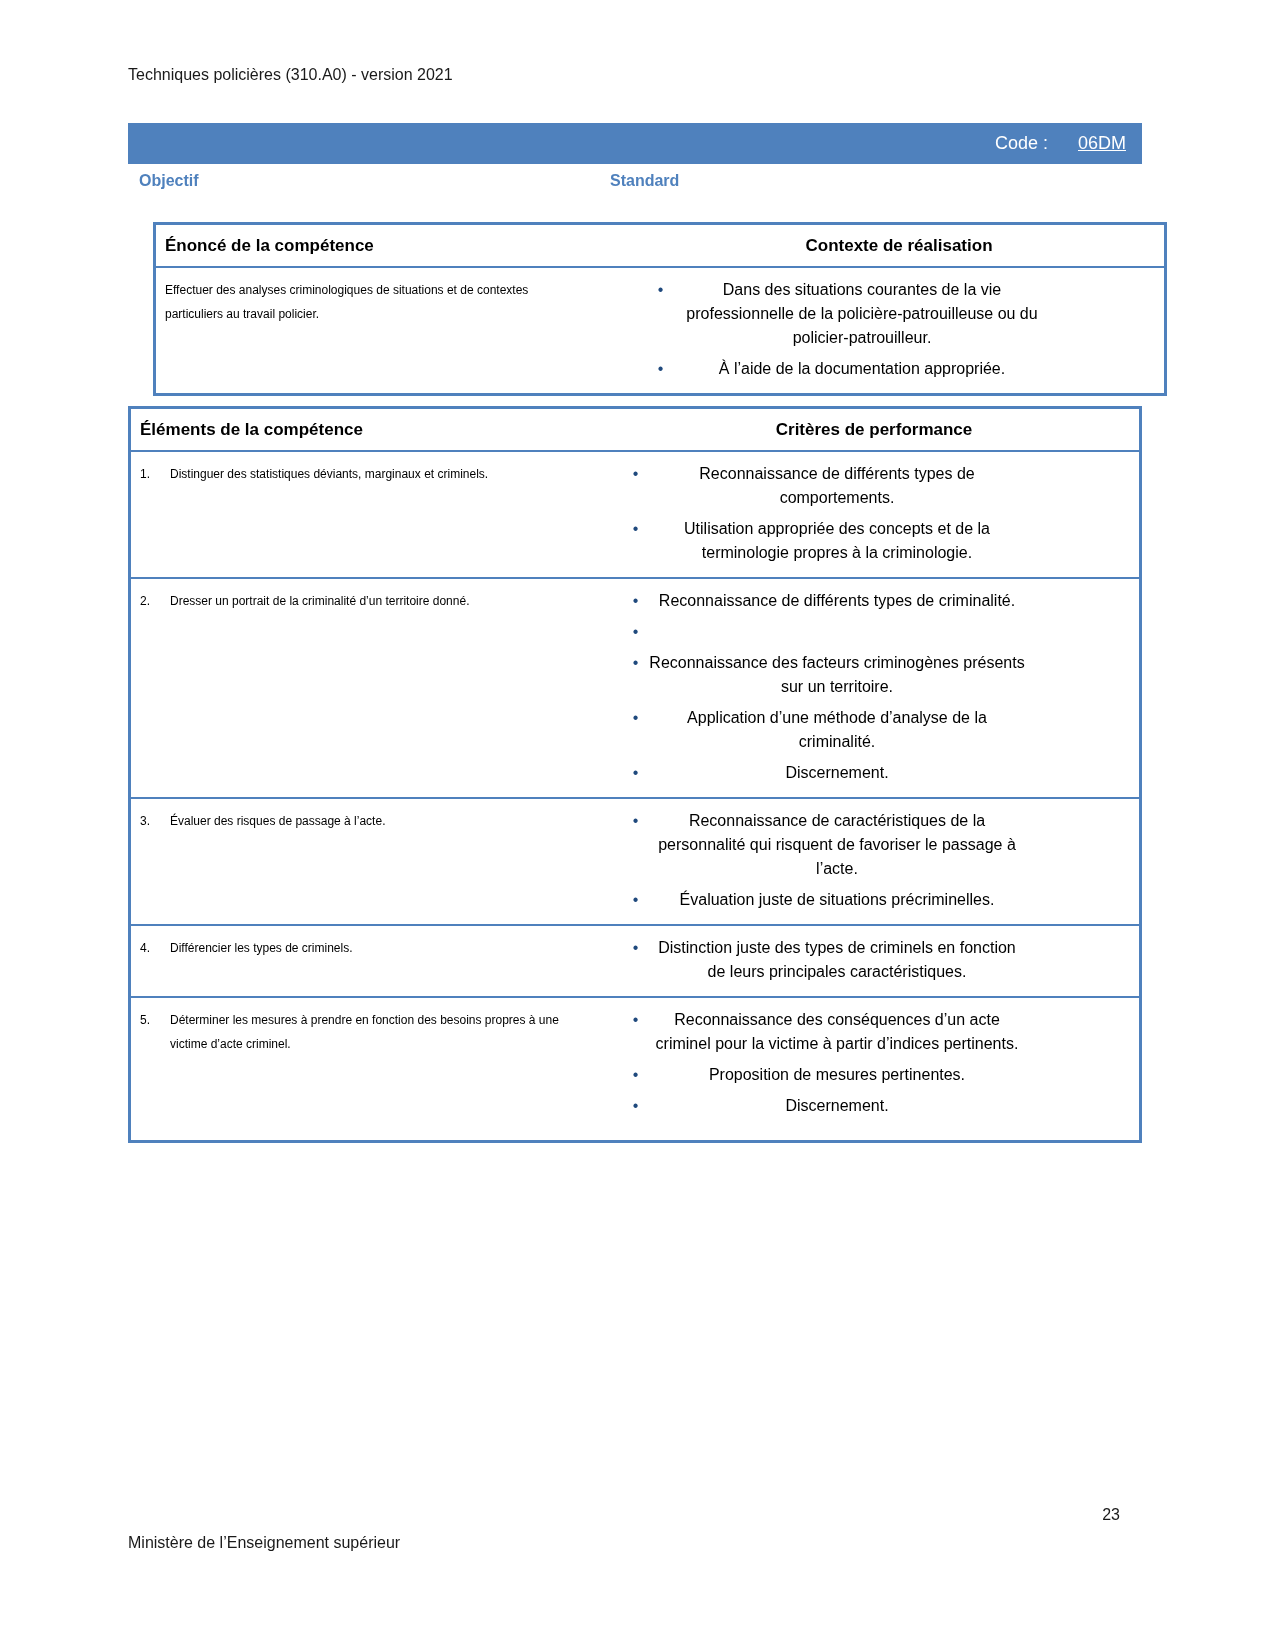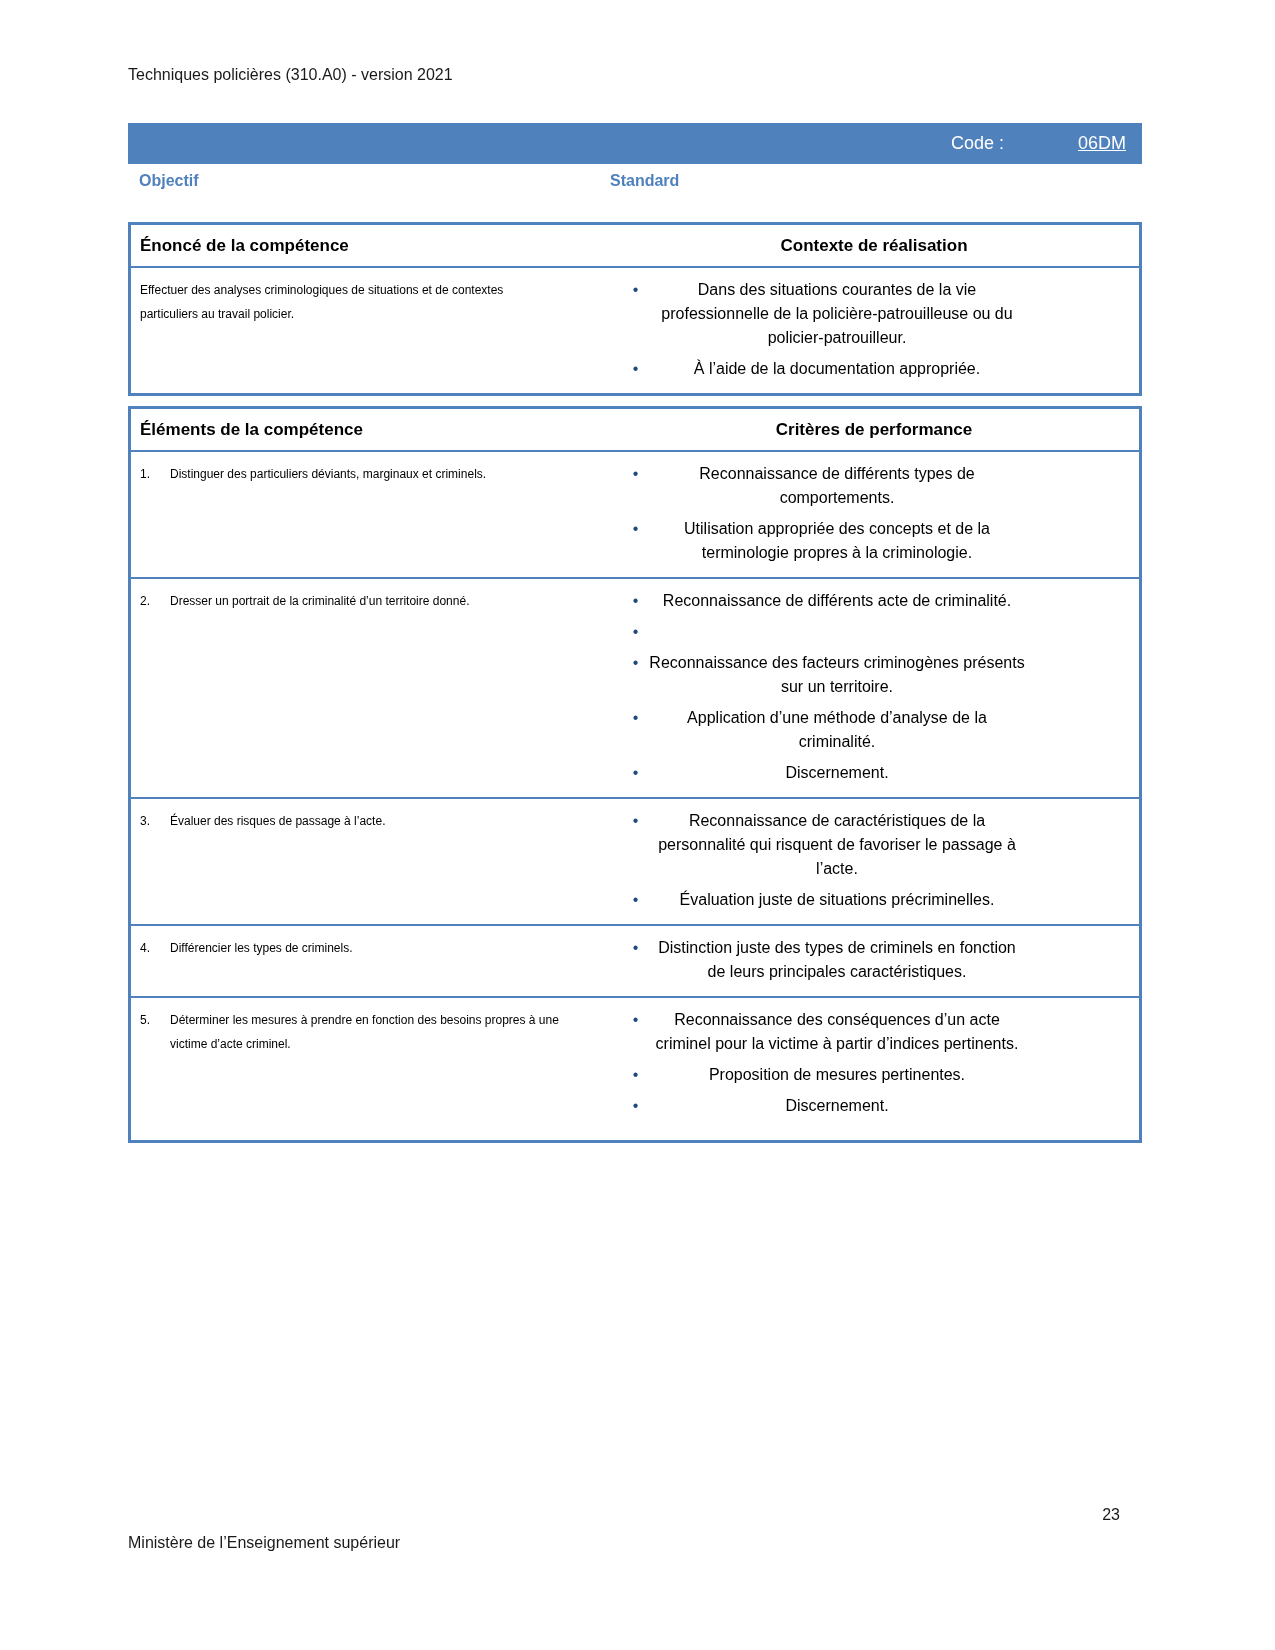--- a/index.html
+++ b/index.html
@@ -14,38 +14,38 @@
   .doc-header {
     position:absolute; left:128px; top:66px;
     font-size:16px; color:#1a1a1a;
   }
   .code-bar {
     position:absolute; left:128px; top:123px;
     width:1014px; height:41px;
     background:var(--accent,#4f81bd);
     color:#fff; font-size:18px;
     display:flex; align-items:center; justify-content:flex-end;
-    padding-right:16px; box-sizing:border-box;gap:44px;
+    padding-right:16px; box-sizing:border-box;
   }
   .code-bar .code-value { margin-left:30px;text-decoration:underline; }
   .col-titles {
     position:absolute; left:128px; top:172px; width:1014px; height:30px;
   }
   .col-title {
     position:absolute; top:0;
     font-size:16px; font-weight:bold; color:var(--accent,#4f81bd);
   }
   .col-title.left  { left:11px; }
   .col-title.right { left:482px; }
   .doc-table {
     position:absolute; left:128px; width:1014px;
     border:3px solid var(--accent,#4f81bd);
     box-sizing:border-box; background:#fff;
   }
-  #table1 { top:222px; min-height:166px; }
+  #table1 { top:222px; min-height:166px;margin-left:25px; }
   #table2 { top:406px; min-height:737px; }
   .t-row { display:flex; }
   .t-body .t-row { border-top:2px solid var(--accent,#4f81bd); }
   .t-header-row .cell-left, .t-header-row .cell-right {
     font-weight:bold; font-size:17px;
     padding-top:9px; padding-bottom:8px;
   }
   .cell-left {
     width:472px; flex:none; box-sizing:border-box;
     padding:10px 10px 12px 9px;
@@ -120,21 +120,21 @@
   <div class="doc-table" id="table2">
     <div class="t-row t-header-row">
       <div class="cell-left">Éléments de la compétence</div>
       <div class="cell-right">Critères de performance</div>
     </div>
     <div class="t-body">
         <div class="t-row">
           <div class="cell-left">
             <div class="num-item">
               <span class="num">1.</span>
-              <div class="left-text">Distinguer des particuliers déviants, marginaux et criminels.</div>
+              <div class="left-text">Distinguer des statistiques déviants, marginaux et criminels.</div>
             </div>
           </div>
           <div class="cell-right">
             <div class="bullet">
               <span class="bullet-marker">•</span>
               <div class="bullet-text">Reconnaissance de différents types de comportements.</div>
             </div>
             <div class="bullet">
               <span class="bullet-marker">•</span>
               <div class="bullet-text">Utilisation appropriée des concepts et de la terminologie propres à la criminologie.</div>
@@ -144,21 +144,21 @@
         <div class="t-row">
           <div class="cell-left">
             <div class="num-item">
               <span class="num">2.</span>
               <div class="left-text">Dresser un portrait de la criminalité d’un territoire donné.</div>
             </div>
           </div>
           <div class="cell-right">
             <div class="bullet">
               <span class="bullet-marker">•</span>
-              <div class="bullet-text">Reconnaissance de différents acte de criminalité.</div>
+              <div class="bullet-text">Reconnaissance de différents types de criminalité.</div>
             </div>
             <div class="bullet">
               <span class="bullet-marker">•</span>
             </div>
             <div class="bullet">
               <span class="bullet-marker">•</span>
               <div class="bullet-text">Reconnaissance des facteurs criminogènes présents sur un territoire.</div>
             </div>
             <div class="bullet">
               <span class="bullet-marker">•</span>

